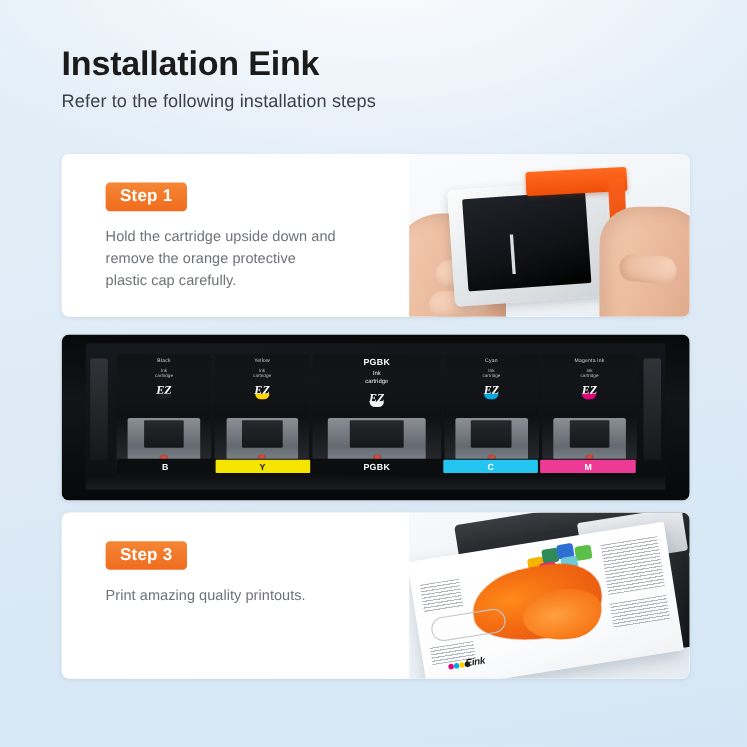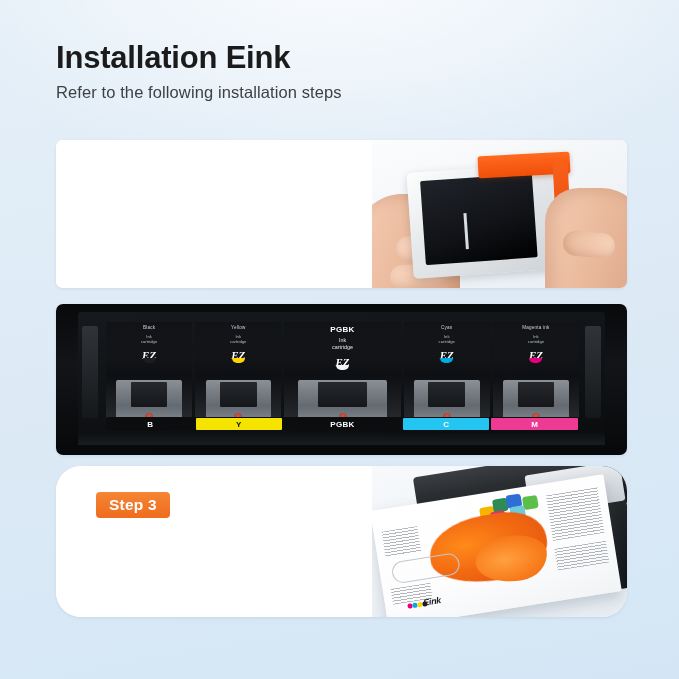--- a/index.html
+++ b/index.html
@@ -52,21 +52,21 @@
     left: 56px;
     width: 571px;
     background: #ffffff;
     border-radius: 7px;
     box-shadow: 0 1px 3px rgba(80,110,140,0.13);
     overflow: hidden;
     display: flex;
   }
   #card-1 { top: 140px; height: 148px; }
   #card-2 { top: 304px; height: 151px; }
-  #card-3 { top: 466px; height: 151px; border-radius: 25px; }
+  #card-3 { top: 466px; height: 151px; }
 
   .card-text {
     width: 316px;
     flex: 0 0 316px;
     padding: 26px 22px 0 40px;
     box-sizing: border-box;
     background: #ffffff;
   }
   .badge {
     display: inline-block;
@@ -308,20 +308,24 @@
 
 <div class="page">
 
   <div class="header">
     <h1 class="title">Installation Eink</h1>
     <p class="subtitle">Refer to the following installation steps</p>
   </div>
 
   <div class="card" id="card-1">
     <div class="card-text">
+      <span class="badge">Step 1</span>
+      <p class="desc">Hold the cartridge upside down and
+remove the orange protective
+plastic cap carefully.</p>
     </div>
     <div class="card-photo ph1">
       <div class="hand-l">
         <div class="finger-l1"></div>
         <div class="finger-l2"></div>
       </div>
       <div class="cart-body">
         <div class="cart-face"></div>
         <div class="cart-slit"></div>
       </div>
@@ -423,20 +427,21 @@
             <div class="lbl" style="background: rgb(236, 58, 149); color: rgb(255, 255, 255);">M</div>
           </div>
         <div class="shelf"></div>
       </div>
     </div>
   </div>
 
   <div class="card" id="card-3">
     <div class="card-text">
       <span class="badge">Step 3</span>
+      <p class="desc">Print amazing quality printouts.</p>
     </div>
     <div class="card-photo ph3">
       <div class="printer-top"></div>
       <div class="body-dark"></div>
       <div class="panel">
         <div class="key"></div>
         <div class="key"></div>
         <div class="key round"></div>
       </div>
       <div class="sheet">

